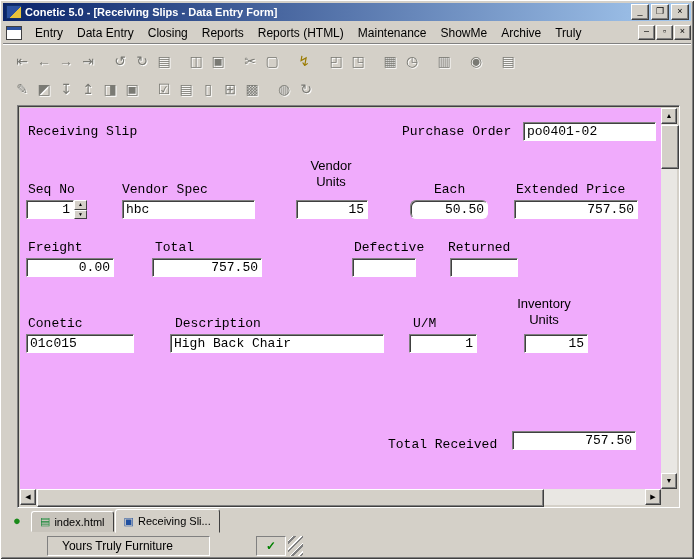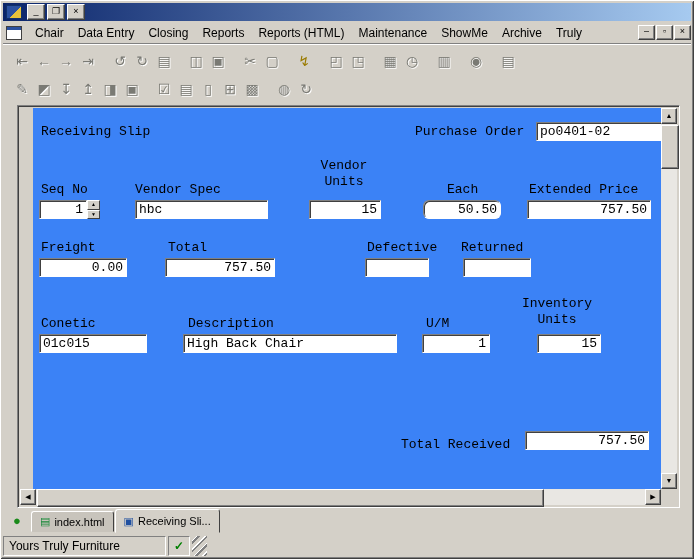--- a/index.html
+++ b/index.html
@@ -38,24 +38,24 @@
   .tbrow{height:28px;display:flex;align-items:center;padding-left:8px;}
   .tbtn{width:22px;height:22px;display:flex;align-items:center;justify-content:center;
         font-size:14px;color:#7a7a74;text-shadow:1px 1px 0 #fff;flex:0 0 auto;}
   .tbtn.colored{color:#9a7b00;text-shadow:none;}
   .tsep{width:10px;height:22px;flex:0 0 auto;}
   
   .client{position:absolute;left:17px;top:105px;right:14px;bottom:51px;
           background:#d4d0c8;border:1px solid;border-color:#808080 #fff #fff #808080;
           box-shadow:inset 1px 1px 0 #404040;}
   .canvas{position:absolute;left:2px;top:2px;right:18px;bottom:18px;
-          background:#3b82f6;overflow:hidden;margin-left:13px;}
+          background:#f0abfc;overflow:hidden;}
   .lbl{position:absolute;font-family:"Liberation Mono","DejaVu Sans Mono",monospace;
        font-size:13px;color:#000;white-space:pre;}
-  .lblblock{position:absolute;font-family:Liberation Mono, monospace;
+  .lblblock{position:absolute;font-family:Liberation Sans, sans-serif;
        font-size:13px;color:#000;text-align:center;line-height:16px;}
   .fld{position:absolute;height:17px;background:#fff;border:1px solid;
        border-color:#808080 #fff #fff #808080;box-shadow:inset 1px 1px 0 #404040;
        font-family:"Liberation Mono","DejaVu Sans Mono",monospace;font-size:13px;
        padding:0 3px;color:#000;box-sizing:content-box;}
   .fld.num{text-align:right;}
   .spinner{position:absolute;width:13px;height:19px;display:flex;flex-direction:column;}
   .spinbtn{flex:1;background:#d4d0c8;border:1px solid;border-color:#fff #404040 #404040 #fff;
        font-size:5px;line-height:7px;text-align:center;color:#000;}
   
@@ -78,42 +78,43 @@
        border-radius:3px 3px 0 0;font-size:11px;color:#000;margin-bottom:1px;}
   .tab.active{height:22px;background:#d4d0c8;border-color:#fff #404040 #d4d0c8 #fff;margin-bottom:0;}
   .tabicon{font-size:11px;margin-right:4px;}
   .tabicon.green{color:#1a8a3a;}
   .tabicon.blue{color:#2050a0;}
   
   .statusbar{position:absolute;left:3px;right:3px;bottom:3px;height:22px;
              display:flex;align-items:stretch;padding-top:2px;box-sizing:border-box;}
   .panel{border:1px solid;border-color:#808080 #fff #fff #808080;
          font-size:12px;color:#000;display:flex;align-items:center;
-         padding:0 5px;margin-right:2px;box-sizing:border-box;}
+         padding:0 14px;margin-right:2px;box-sizing:border-box;margin-left:44px;}
   .panel.company{width:163px;}
   .panel.checkp{width:22px;justify-content:center;color:#008000;font-weight:bold;}
   .panel.mode{flex:1;margin-right:0;}
   .grip{width:15px;height:100%;background:
         repeating-linear-gradient(135deg,transparent 0 3px,#fff 3px 4px,#808080 4px 6px);}
 </style>
 </head>
 <body>
 
 <div id="win">
 
   <div class="titlebar">
     <div class="appicon"></div>
+    <div class="title">Conetic 5.0 - [Receiving Slips - Data Entry Form]</div>
     <div class="winbtn">_</div>
     <div class="winbtn">❐</div>
     <div class="winbtn">×</div>
   </div>
 
   <div class="menubar">
     <div class="formicon"></div>
-    <div class="menuitem">Chair</div>
+    <div class="menuitem">Entry</div>
     <div class="menuitem">Data Entry</div>
     <div class="menuitem">Closing</div>
     <div class="menuitem">Reports</div>
     <div class="menuitem">Reports (HTML)</div>
     <div class="menuitem">Maintenance</div>
     <div class="menuitem">ShowMe</div>
     <div class="menuitem">Archive</div>
     <div class="menuitem">Truly</div>
     <div class="spacer"></div>
     <div class="mdibtn">–</div>

